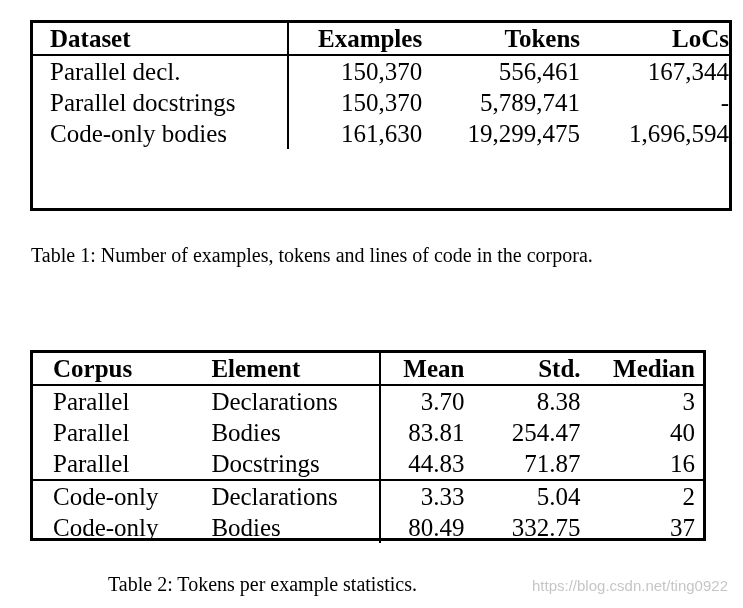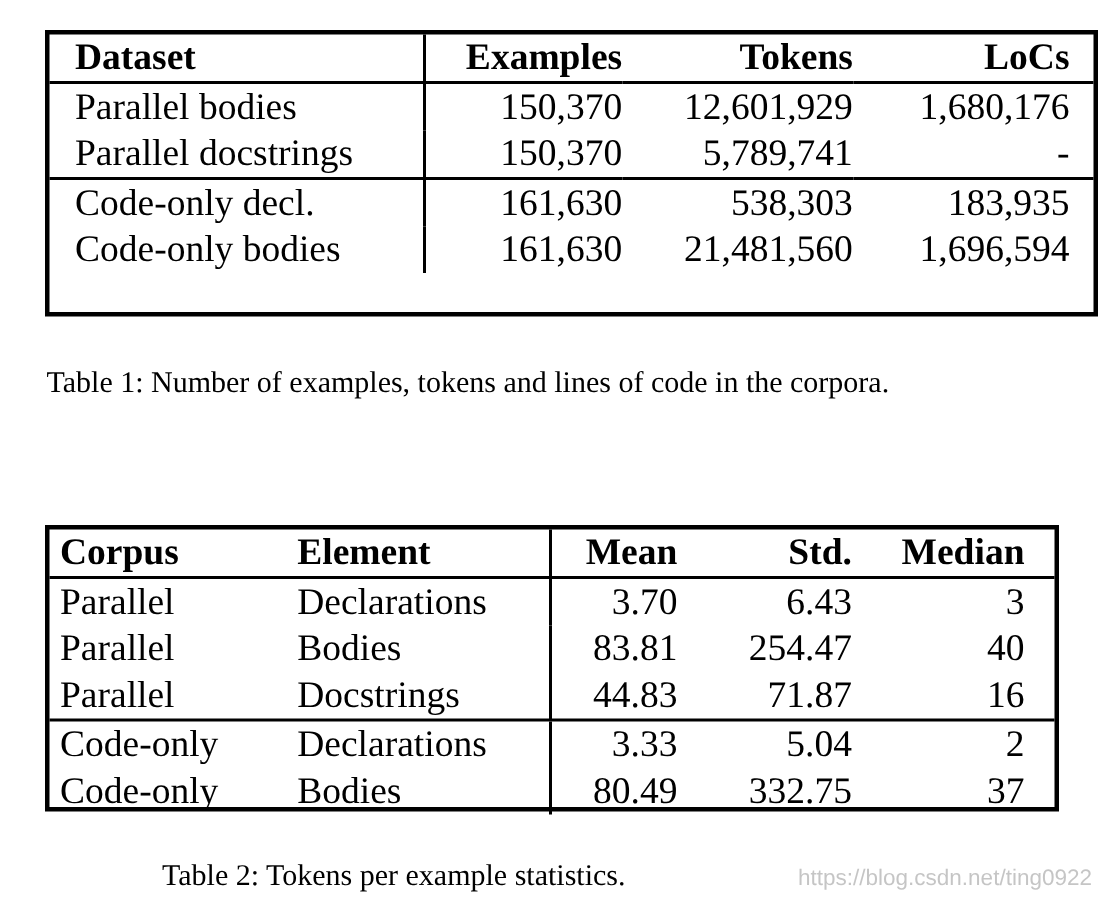--- a/index.html
+++ b/index.html
@@ -20,28 +20,28 @@
   .tbl th { font-weight: bold; text-align: left; }
   .tbl .r { text-align: right; }
   .tbl thead tr { border-bottom: 2px solid #000; }
   .tbl tr.sep { border-top: 2px solid #000; }
   .vdiv { border-right: 2px solid #000; }
 
   #t1 { left: 30px; top: 20px; width: 702px; height: 191px; }
   #t1 .c0 { width: 238px; padding-left: 17px; }
   #t1 .c1 { width: 134px; }
   #t1 .c2 { width: 159px; }
-  #t1 .c3 { width: 150px; padding-right: 16px; }
+  #t1 .c3 { width: 150px; }
 
   #t2 { left: 30px; top: 350px; width: 676px; height: 191px; }
-  #t2 .c0 { width: 152px; padding-left: 7px; }
+  #t2 .c0 { width: 152px; padding-left: 20px; }
   #t2 .c1 { width: 162px; }
   #t2 .c2 { width: 80px; text-align: right; }
   #t2 .c3 { width: 112px; }
-  #t2 .c4 { width: 110px; padding-right: 20px; }
+  #t2 .c4 { width: 110px; padding-right: 8px; }
 
   .caption {
     position: absolute;
     font-size: 20px;
     line-height: 42px;
   }
   #cap1 { left: 31px; top: 234px; width: 690px; }
   #cap2 { left: 108px; top: 563px; width: 640px; }
 
   .watermark {
@@ -60,41 +60,35 @@
     <thead>
       <tr>
         <th class="c0 vdiv">Dataset</th>
         <th class="c1 r">Examples</th>
         <th class="c2 r">Tokens</th>
         <th class="c3 r">LoCs</th>
       </tr>
     </thead>
     <tbody>
       <tr>
-        <td class="c0 vdiv">Parallel bodies</td>
+        <td class="c0 vdiv">Parallel decl.</td>
         <td class="c1 r">150,370</td>
-        <td class="c2 r">12,601,929</td>
-        <td class="c3 r">1,680,176</td>
+        <td class="c2 r">556,461</td>
+        <td class="c3 r">167,344</td>
       </tr>
       <tr>
         <td class="c0 vdiv">Parallel docstrings</td>
         <td class="c1 r">150,370</td>
         <td class="c2 r">5,789,741</td>
         <td class="c3 r">-</td>
       </tr>
-      <tr class="sep">
-        <td class="c0 vdiv">Code-only decl.</td>
-        <td class="c1 r">161,630</td>
-        <td class="c2 r">538,303</td>
-        <td class="c3 r">183,935</td>
-      </tr>
       <tr>
         <td class="c0 vdiv">Code-only bodies</td>
         <td class="c1 r">161,630</td>
-        <td class="c2 r">21,481,560</td>
+        <td class="c2 r">19,299,475</td>
         <td class="c3 r">1,696,594</td>
       </tr>
     </tbody>
   </table>
 </div>
 
 <div id="cap1" class="caption">Table 1: Number of examples, tokens and lines of code in the corpora.</div>
 
 <div id="t2" class="tbl">
   <table>
@@ -105,21 +99,21 @@
         <th class="c2 r">Mean</th>
         <th class="c3 r">Std.</th>
         <th class="c4 r">Median</th>
       </tr>
     </thead>
     <tbody>
       <tr>
         <td class="c0">Parallel</td>
         <td class="c1 vdiv">Declarations</td>
         <td class="c2 r">3.70</td>
-        <td class="c3 r">6.43</td>
+        <td class="c3 r">8.38</td>
         <td class="c4 r">3</td>
       </tr>
       <tr>
         <td class="c0">Parallel</td>
         <td class="c1 vdiv">Bodies</td>
         <td class="c2 r">83.81</td>
         <td class="c3 r">254.47</td>
         <td class="c4 r">40</td>
       </tr>
       <tr>

